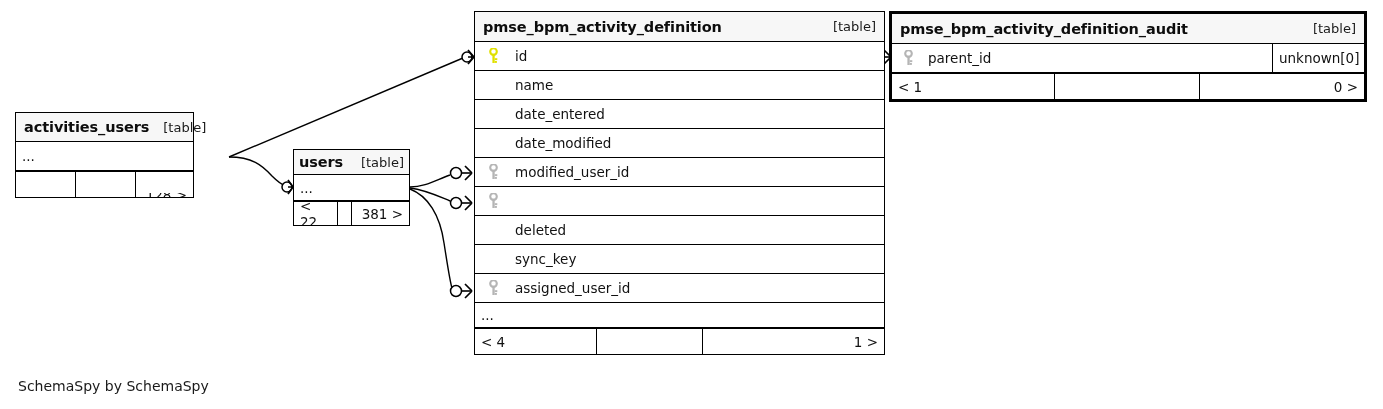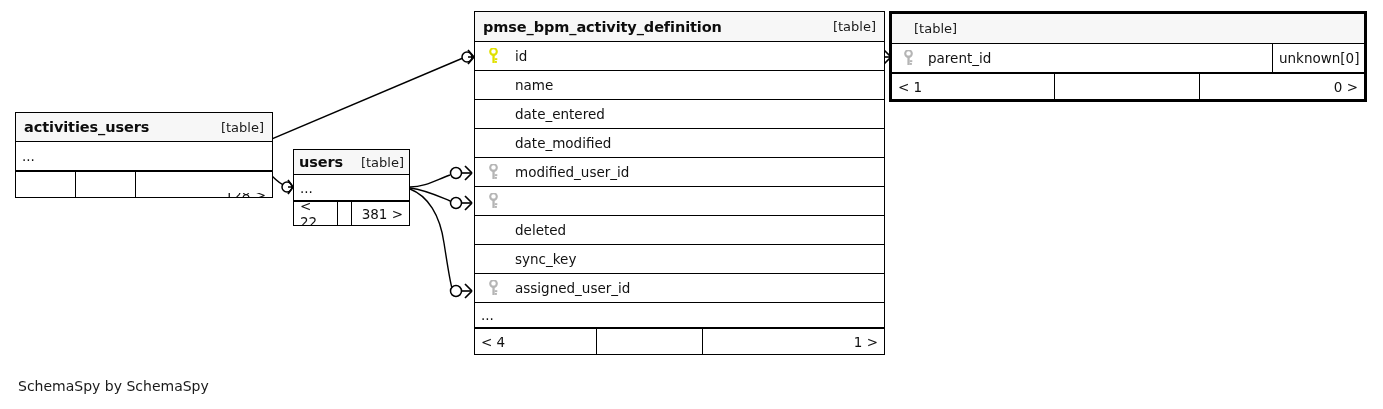--- a/index.html
+++ b/index.html
@@ -186,21 +186,21 @@
     </g>
 
     <path d="M824,57 L868,57" stroke="#000" stroke-width="1.4" fill="none"></path>
     <circle cx="874" cy="57" r="5.5" fill="#ffffff" stroke="#000" stroke-width="1.5"></circle>
     <g transform="translate(881,57)">
       <path d="M9,0 L-1,0" stroke="#000" stroke-width="1.6"></path>
       <path d="M10,0 L3,-7 M10,0 L3,7" stroke="#000" stroke-width="1.7" fill="none"></path>
     </g>
   </svg>
 
-  <div class="tbl" style="left:15px; top:112px; width:258px;">
+  <div class="tbl" style="left:15px; top:112px; width:179px;">
     <div class="tbl-header">
       <span class="tbl-name">activities_users</span>
       <span class="tbl-kind">[table]</span>
     </div>
     <div class="row">
       <span class="ellipsis-row">...</span>
     </div>
     <div class="foot">
       <span class="foot-cell" style="width:60px;"></span>
       <span class="foot-cell" style="width:60px;"></span>
@@ -316,20 +316,21 @@
 
     <div class="foot">
       <span class="foot-cell" style="width:122px;">&lt; 4</span>
       <span class="foot-cell" style="width:106px;"></span>
       <span class="foot-cell right" style="flex:1 1 auto;">1 &gt;</span>
     </div>
   </div>
 
   <div class="tbl thick" style="left:889px; top:11px; width:478px;">
     <div class="tbl-header" style="height:30px;">
+      <span class="tbl-name">pmse_bpm_activity_definition_audit</span>
       <span class="tbl-kind">[table]</span>
     </div>
 
     <div class="row">
       <span class="col-key" style="width:32px; flex:0 0 32px;">
         <svg class="keyicon" width="11" height="16" viewBox="0 0 11 16">
           <circle cx="5.5" cy="3.6" r="3.3" fill="none" stroke="#b5b5b5" stroke-width="2.1"></circle>
           <rect x="4.4" y="5.8" width="2.3" height="9.2" fill="#b5b5b5"></rect>
           <rect x="6.7" y="10.2" width="2.6" height="1.9" fill="#b5b5b5"></rect>
           <rect x="6.7" y="13.0" width="2.2" height="1.9" fill="#b5b5b5"></rect>

